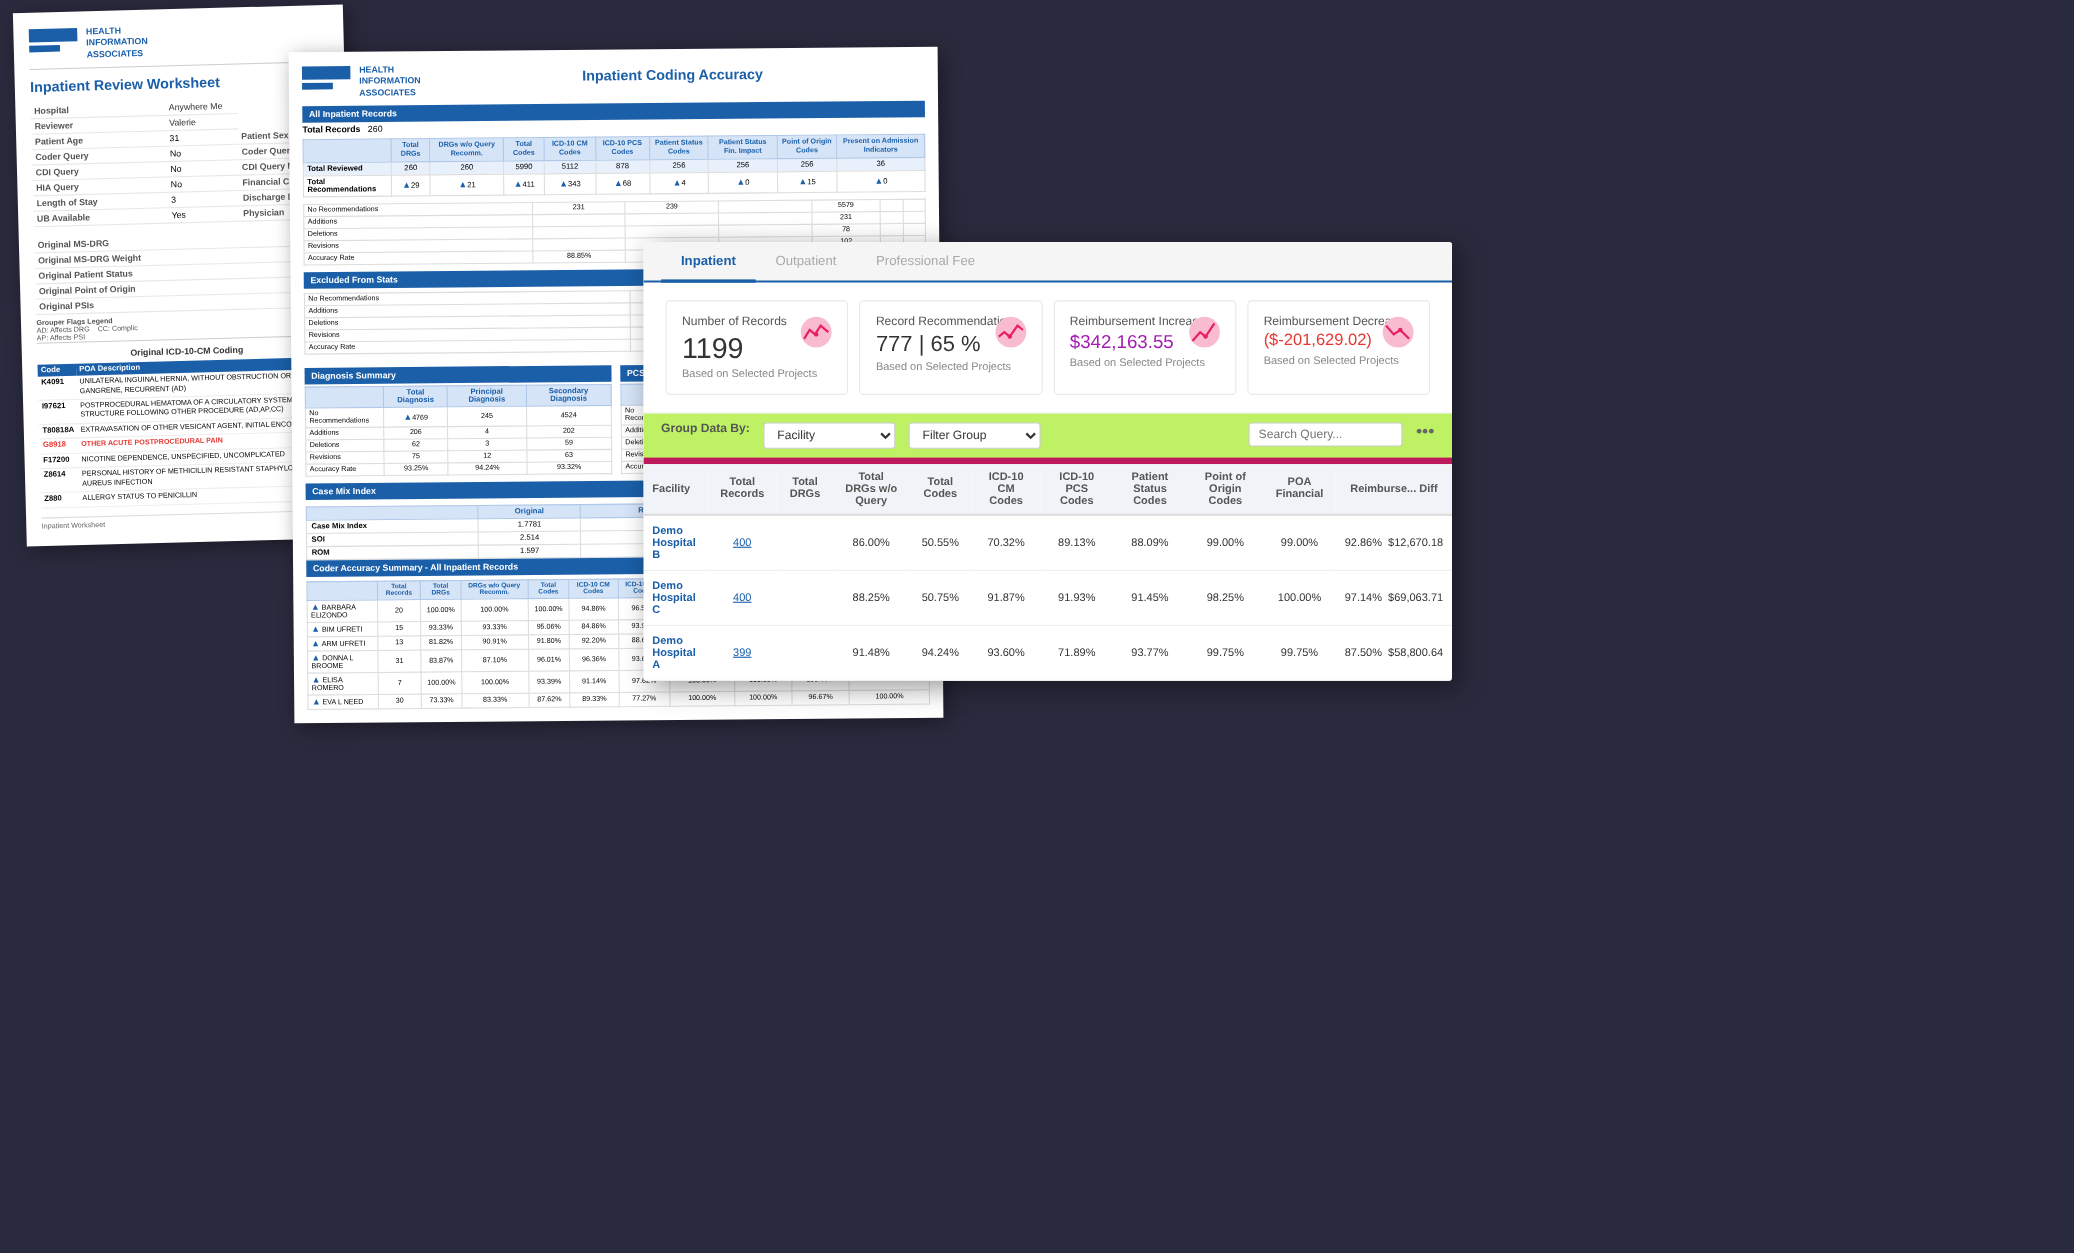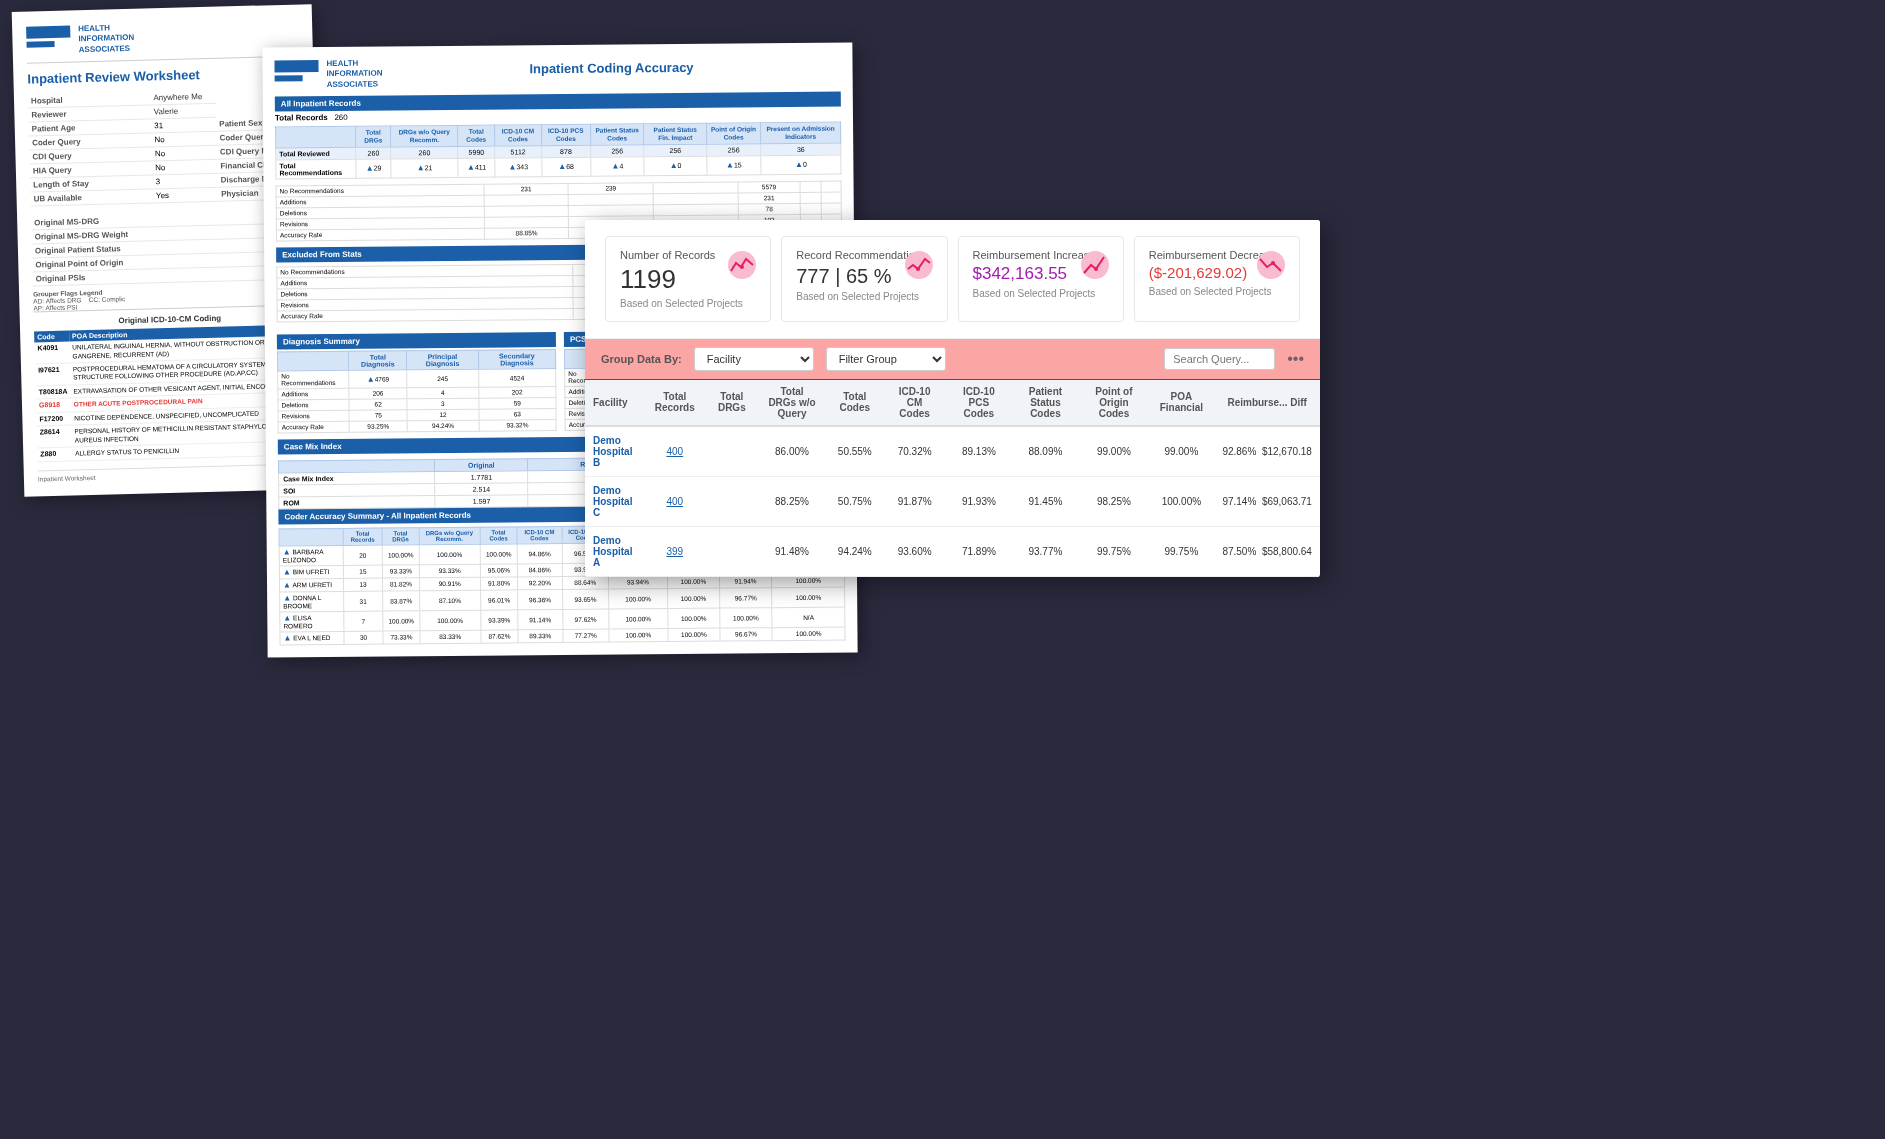--- a/index.html
+++ b/index.html
@@ -238,44 +238,44 @@
       cursor: pointer;
       background: rgba(255,255,255,0.2);
       border: none;
       color: #fff;
       padding: 2px 6px;
       border-radius: 2px;
     }
 
     .filter-row {
       display: flex;
-      align-items: center;
+      align-items: flex-start;
       padding: 8px 16px;
       gap: 12px;
       font-size: 11px;
-      background: #fca5a5;
-      border-bottom: 1px solid #be185d;
+      background: #bef264;
+      border-bottom: 6px solid #be185d;
     }
     .filter-row .filter-label { color: #555; font-weight: bold; }
     .filter-select {
       border: 1px solid #ccc;
       border-radius: 3px;
       padding: 4px 8px;
       font-size: 11px;
       min-width: 120px;
       background: #fff;
       color: #333;
     }
     .filter-search {
       margin-left: auto;
       border: 1px solid #ccc;
       border-radius: 3px;
       padding: 4px 8px;
       font-size: 11px;
-      width: 111px;
+      width: 140px;
       background: #fff;
       color: #333;
     }
     .filter-more-btn {
       border: none;
       background: none;
       font-size: 16px;
       cursor: pointer;
       color: #666;
     }
@@ -817,20 +817,25 @@
         <td>100.00%</td>
         <td>96.67%</td>
         <td>100.00%</td>
       </tr>
     </tbody>
   </table>
 </div>
 
 <div class="doc-dashboard">
 
+  <div class="dash-tabs">
+    <div class="dash-tab active">Inpatient</div>
+    <div class="dash-tab inactive">Outpatient</div>
+    <div class="dash-tab inactive">Professional Fee</div>
+  </div>
 
   <div class="dash-metrics">
 
     <div class="metric-card">
       <div class="m-label">Number of Records</div>
       <div class="m-value">1199</div>
       <div class="m-sub">Based on Selected Projects</div>
       <div class="m-icon">
         <svg class="spark-svg" viewBox="0 0 32 32">
           <circle cx="16" cy="16" r="14" fill="#f8bbd0"></circle>

